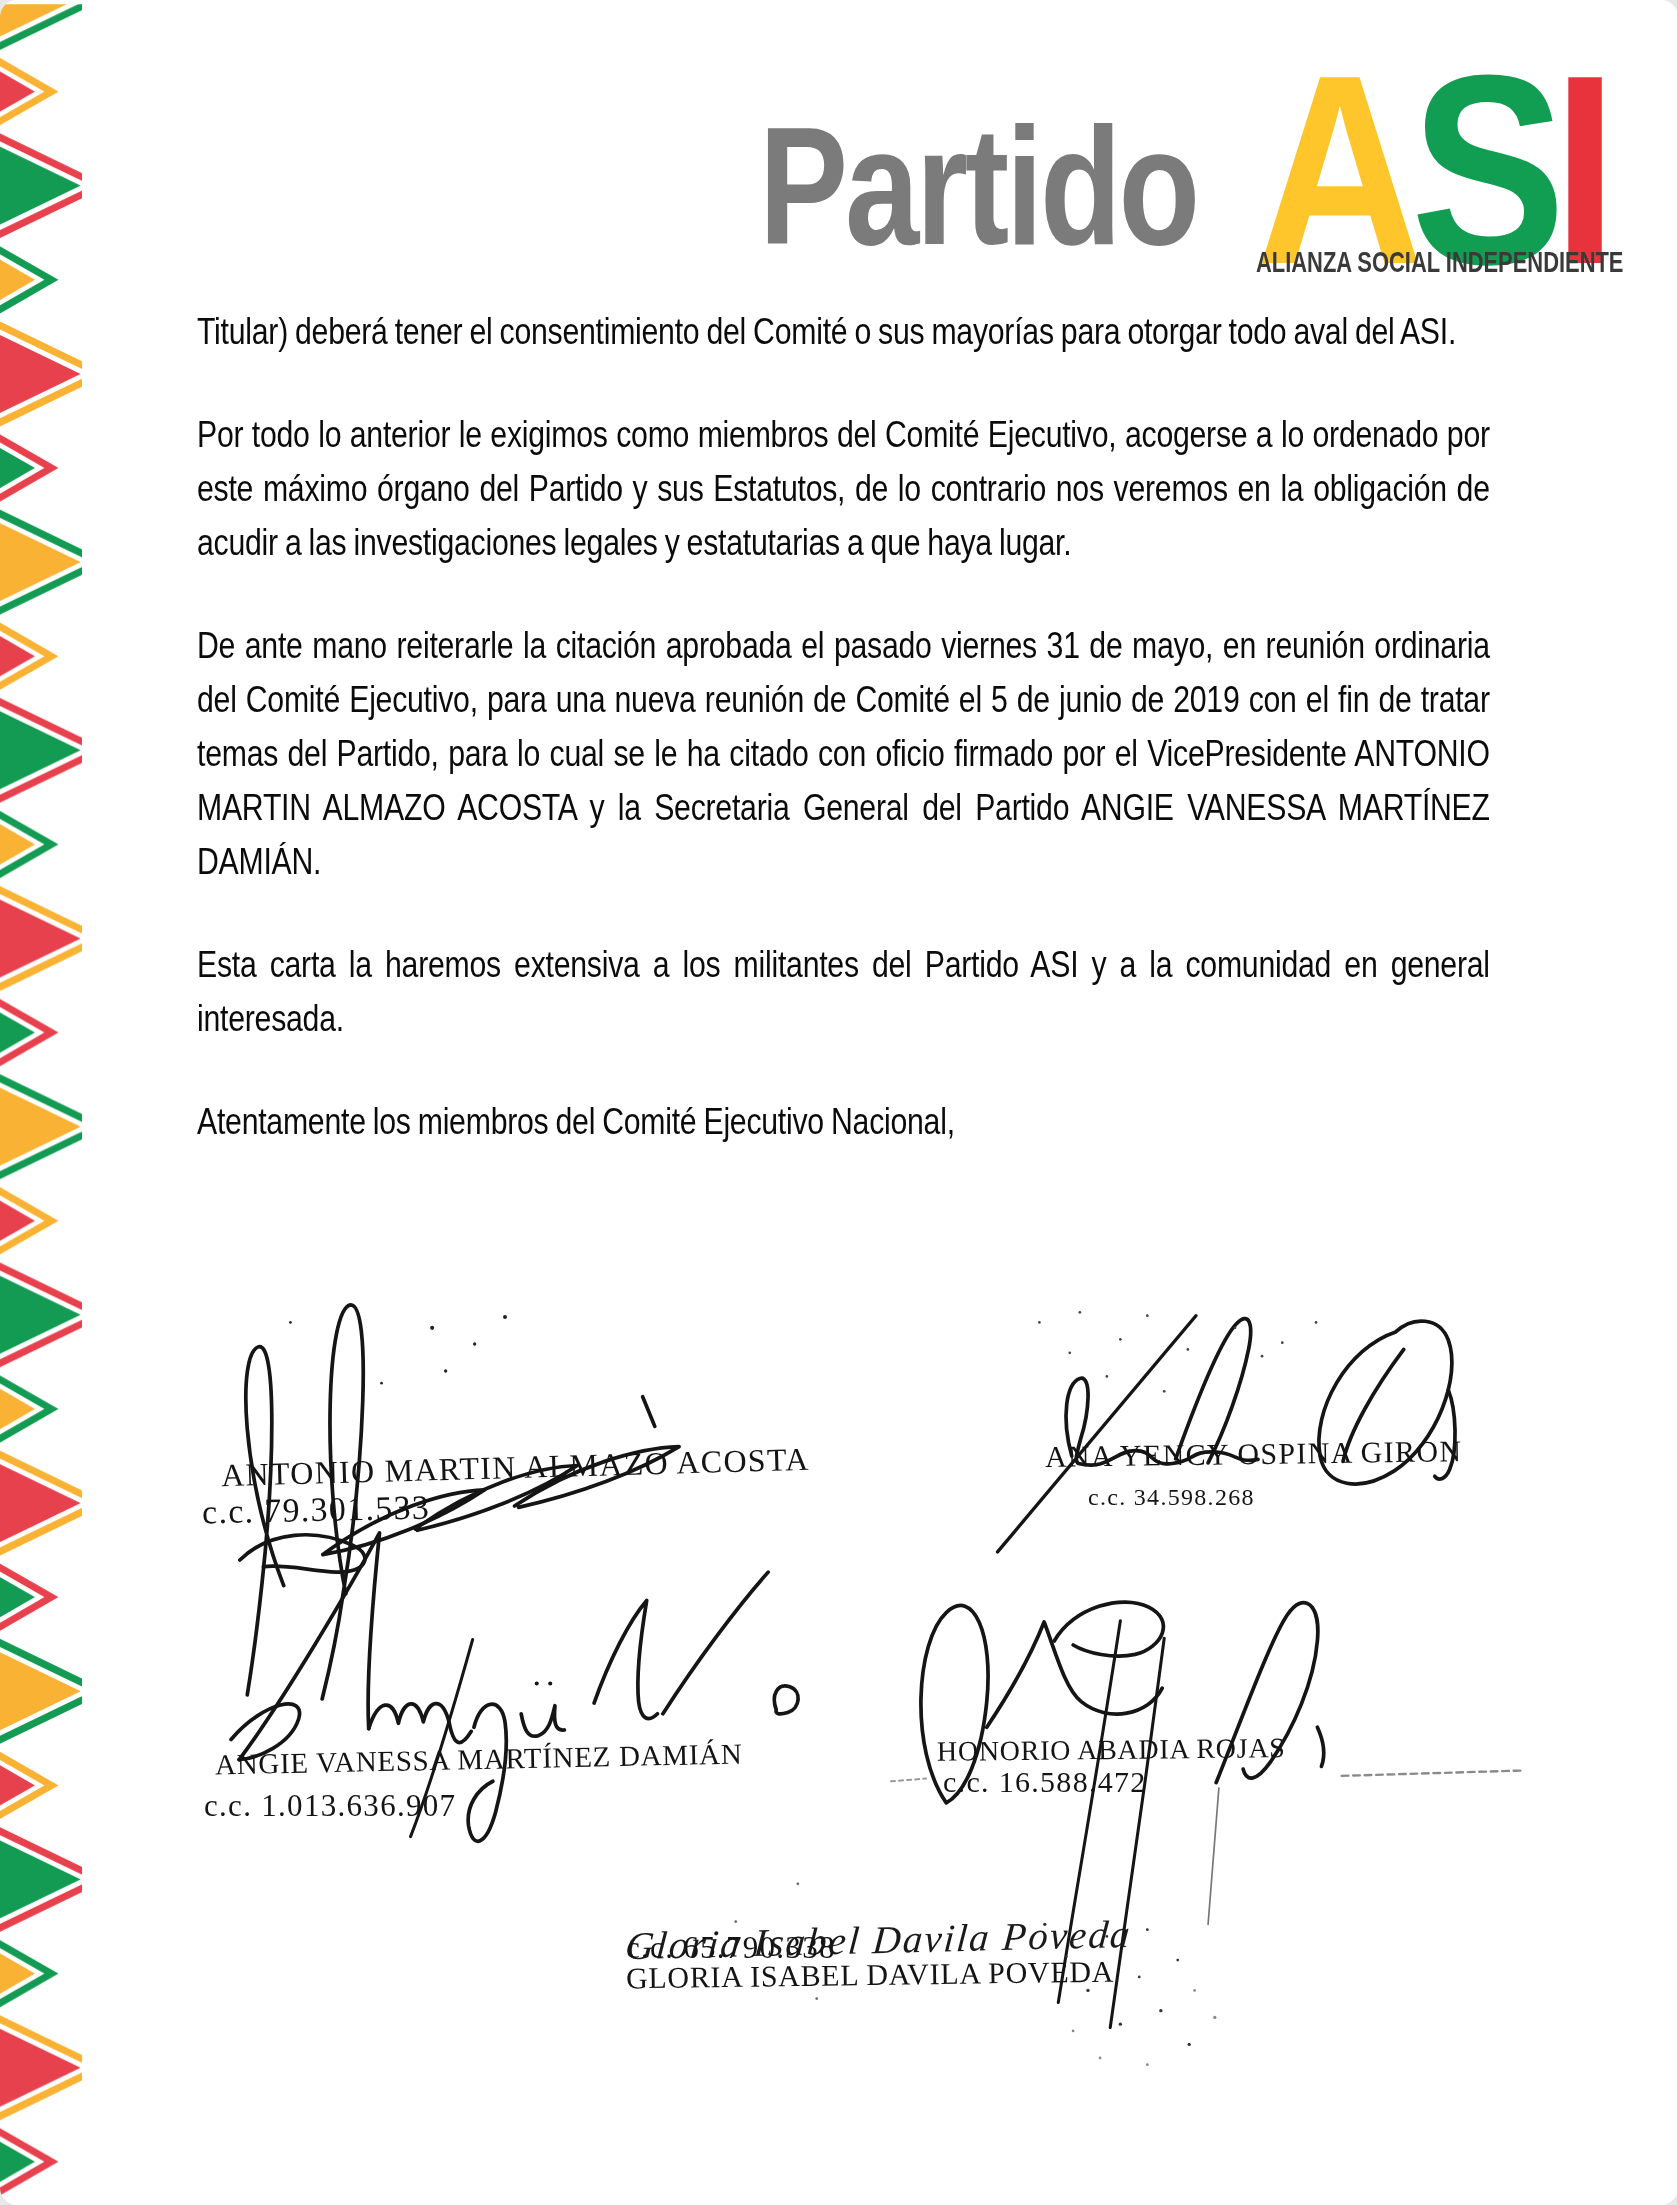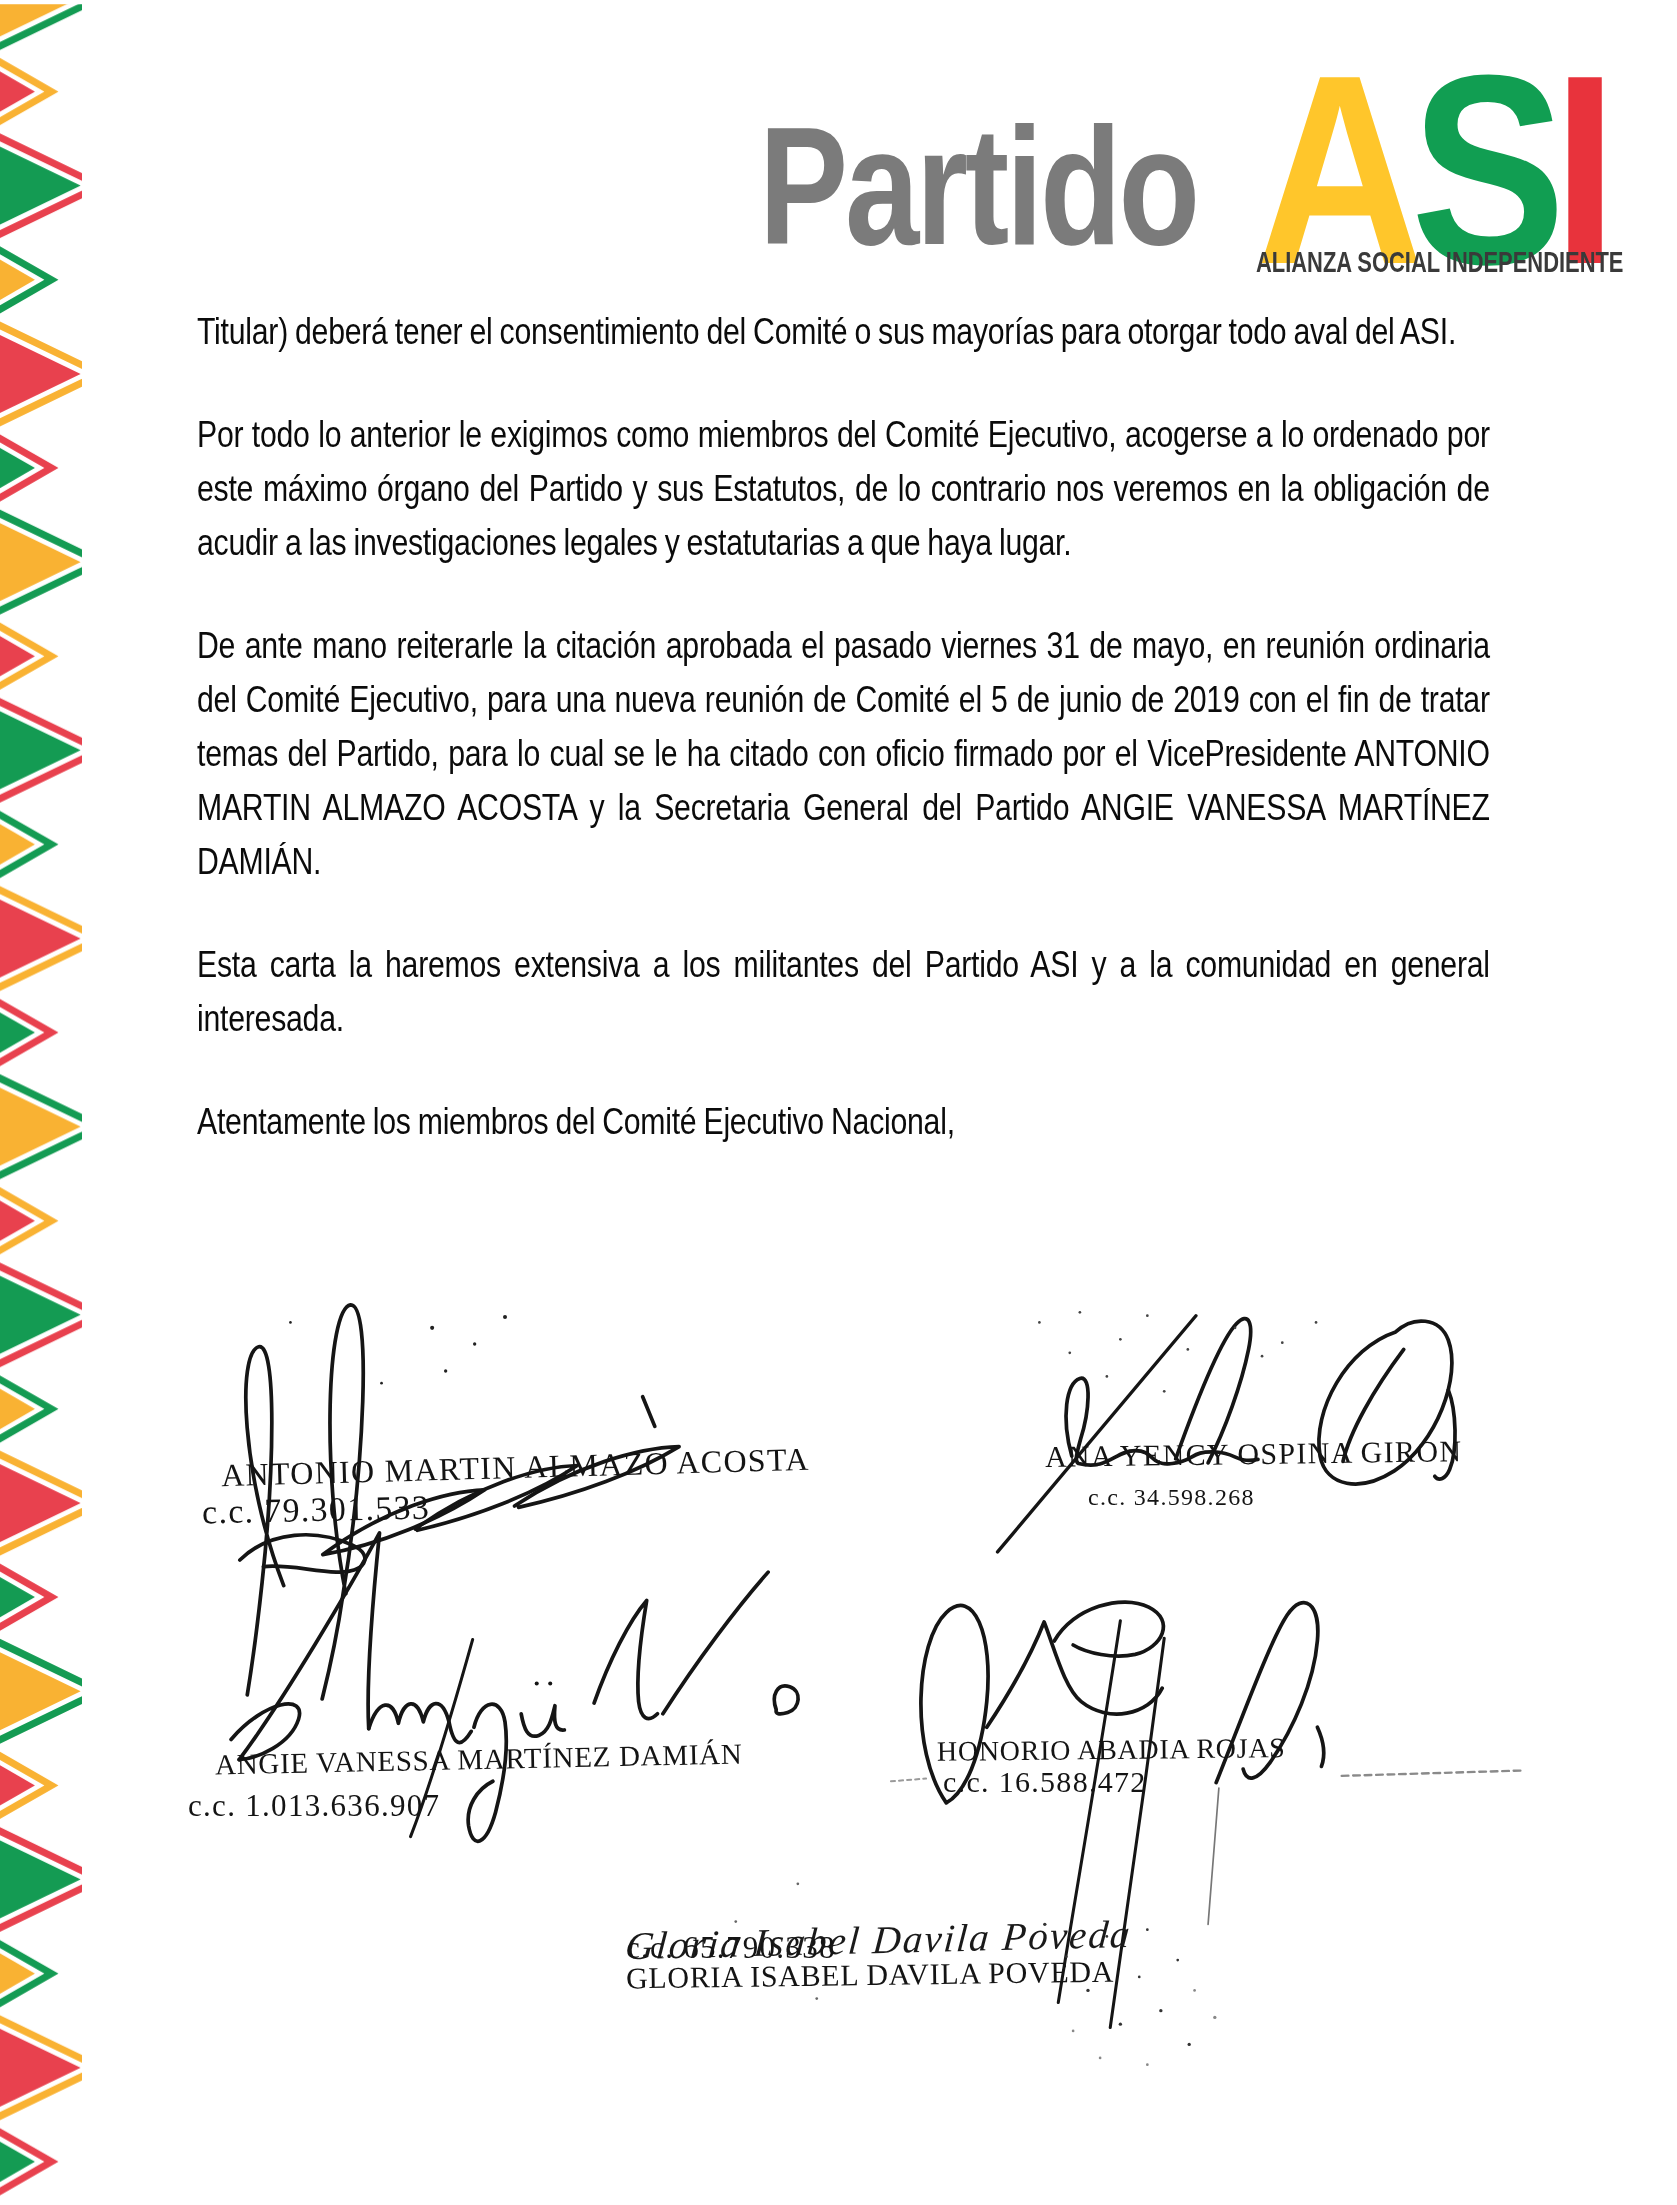--- a/index.html
+++ b/index.html
@@ -2,20 +2,21 @@
 <html style="font-size:10.8px"><head>
 <meta charset="utf-8">
 <style>
   html,body{margin:0;padding:0;background:#e8e8e8;}
   .page{
     position:relative;
     width:1678px;height:2205px;
     background:#ffffff;
     overflow:hidden;
     font-family:"Liberation Sans", sans-serif;
+    border-radius:17px;
   }
   
   .border-strip{position:absolute;left:0;top:0;}
   
   .logo-partido{
     position:absolute;left:759px;top:103px;
     font-size:167px;font-weight:bold;color:#7b7b7b;
     letter-spacing:-4px;line-height:1;
     transform:scaleX(0.80);transform-origin:0 0;
     white-space:nowrap;
@@ -55,21 +56,21 @@
   .sig-name,.sig-id{
     position:absolute;
     font-family:"Liberation Serif", serif;
     color:#141414;white-space:nowrap;line-height:1;
   }
   .s1n{left:221px;top:1451px;font-size:32px;letter-spacing:1.3px;transform:rotate(-1.6deg);}
   .s1c{left:202px;top:1493px;font-size:34px;letter-spacing:1.3px;transform:rotate(-1.2deg);}
   .s2n{left:1045px;top:1439px;font-size:30px;letter-spacing:1.3px;transform:rotate(-0.8deg);}
   .s2c{left:1088px;top:1485px;font-size:24px;letter-spacing:1.3px;}
   .s3n{left:215px;top:1745px;font-size:29px;letter-spacing:0.7px;transform:rotate(-1.2deg);}
-  .s3c{left:188px;top:1790px;font-size:31px;letter-spacing:1.3px;}
+  .s3c{left:204px;top:1790px;font-size:31px;letter-spacing:1.3px;}
   .s4n{left:937px;top:1736px;font-size:28px;letter-spacing:0.7px;transform:rotate(-0.6deg);}
   .s4c{left:943px;top:1767px;font-size:30px;letter-spacing:1.3px;}
   .s5h{
     left:626px;top:1920px;font-size:39px;letter-spacing:2px;
     font-style:italic;color:#1a1a1a;
     transform:rotate(-1.4deg) skewX(-6deg);
   }
   .s5n{left:626px;top:1960px;font-size:30px;letter-spacing:0.7px;transform:rotate(-0.8deg);}
   .s5c{left:626px;top:1932px;font-size:31px;letter-spacing:1.3px;}
 </style>

